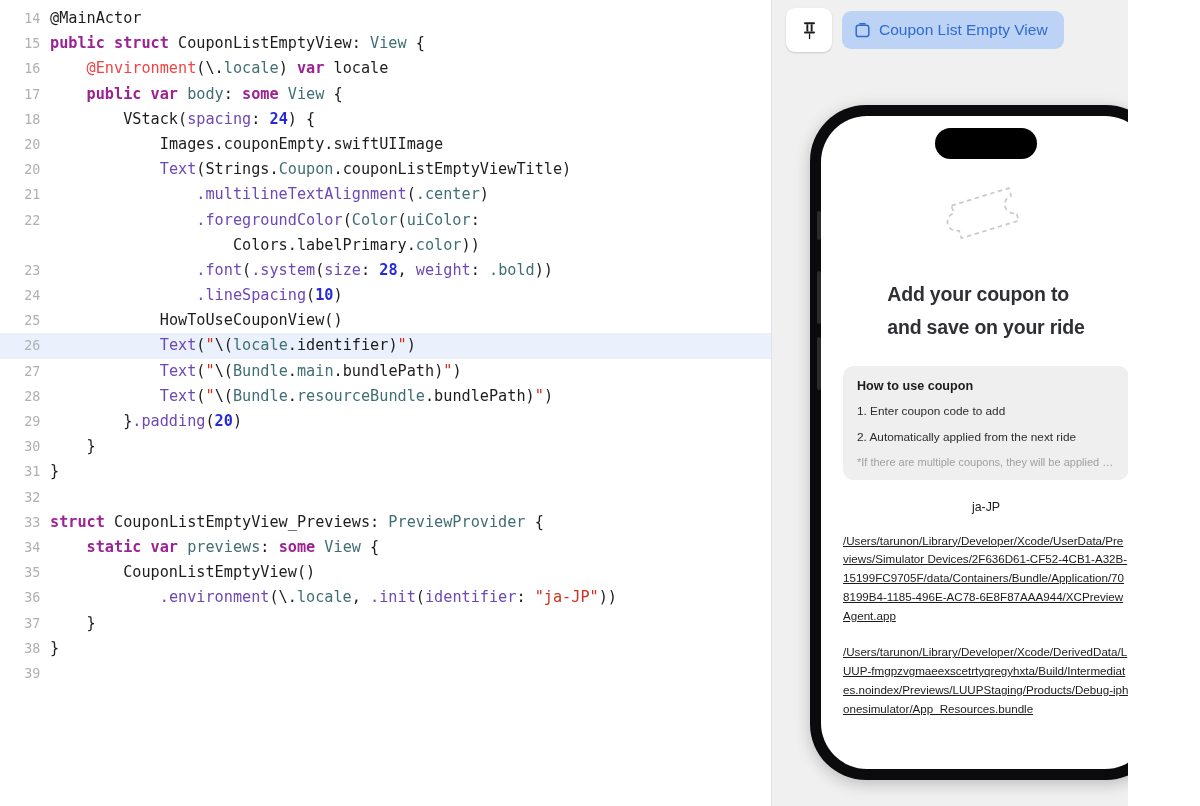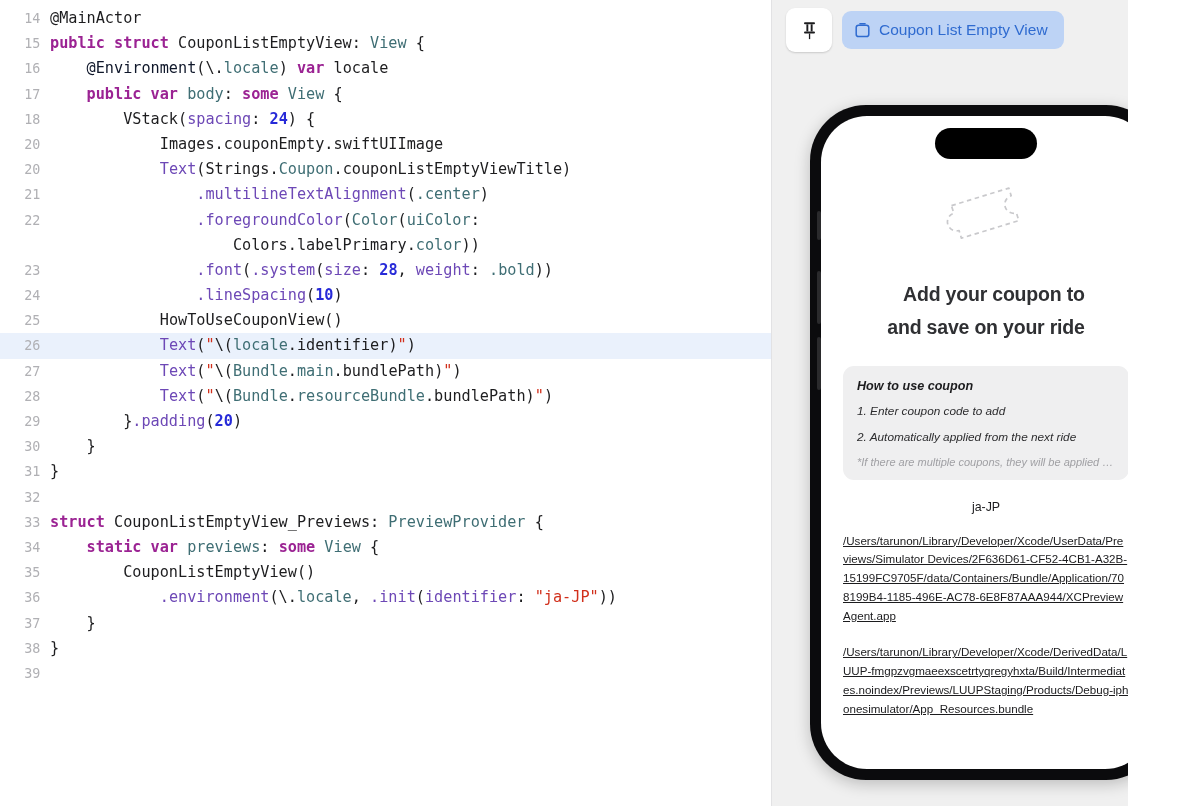--- a/index.html
+++ b/index.html
@@ -44,21 +44,21 @@
     color:#1d1d1f;
   }
 
   
   .kw   {color:#9b2393;font-weight:bold;}
   .type {color:#3f6e74;}
   .meth {color:#6d48b6;}
   .prop {color:#3f6e74;}
   .num  {color:#272ad8;font-weight:bold;}
   .str  {color:#d12f1b;}
-  .attr {color:#0f172a;}
+  .attr {color:#ef4444;}
   .plain{color:#1d1d1f;}
 
   
   .preview{
     position:relative;
     width:356px;height:806px;
     background:#f0f0f0;
     overflow:hidden;
   }
 
@@ -124,35 +124,34 @@
   .screen-body{
     position:absolute;left:0;right:0;top:0;bottom:0;
     padding:56px 22px 0 22px;
     box-sizing:border-box;
     display:flex;flex-direction:column;align-items:center;
     font-family:"Liberation Sans",sans-serif;
   }
   .coupon-icon{margin-top:8px;}
   .empty-title{
     margin-top:22px;
-    text-align:right;
+    text-align:left;
     font-size:19.5px;
     font-weight:bold;
     color:#2f3033;
     line-height:1.68;
     letter-spacing:-0.2px;
   }
   .howto-card{
     margin-top:22px;
     width:100%;
     box-sizing:border-box;
     background:#efeff0;
     border-radius:11px;
     padding:13px 14px 12px 14px;
-    font-style:italic;
   }
   .howto-title{
     font-size:12.6px;font-weight:bold;color:#1c1c1e;
     margin-bottom:11px;
   }
   .howto-step{
     font-size:11.8px;color:#2c2c2e;margin-bottom:12px;
   }
   .howto-note{
     font-size:11px;color:#a0a0a4;

